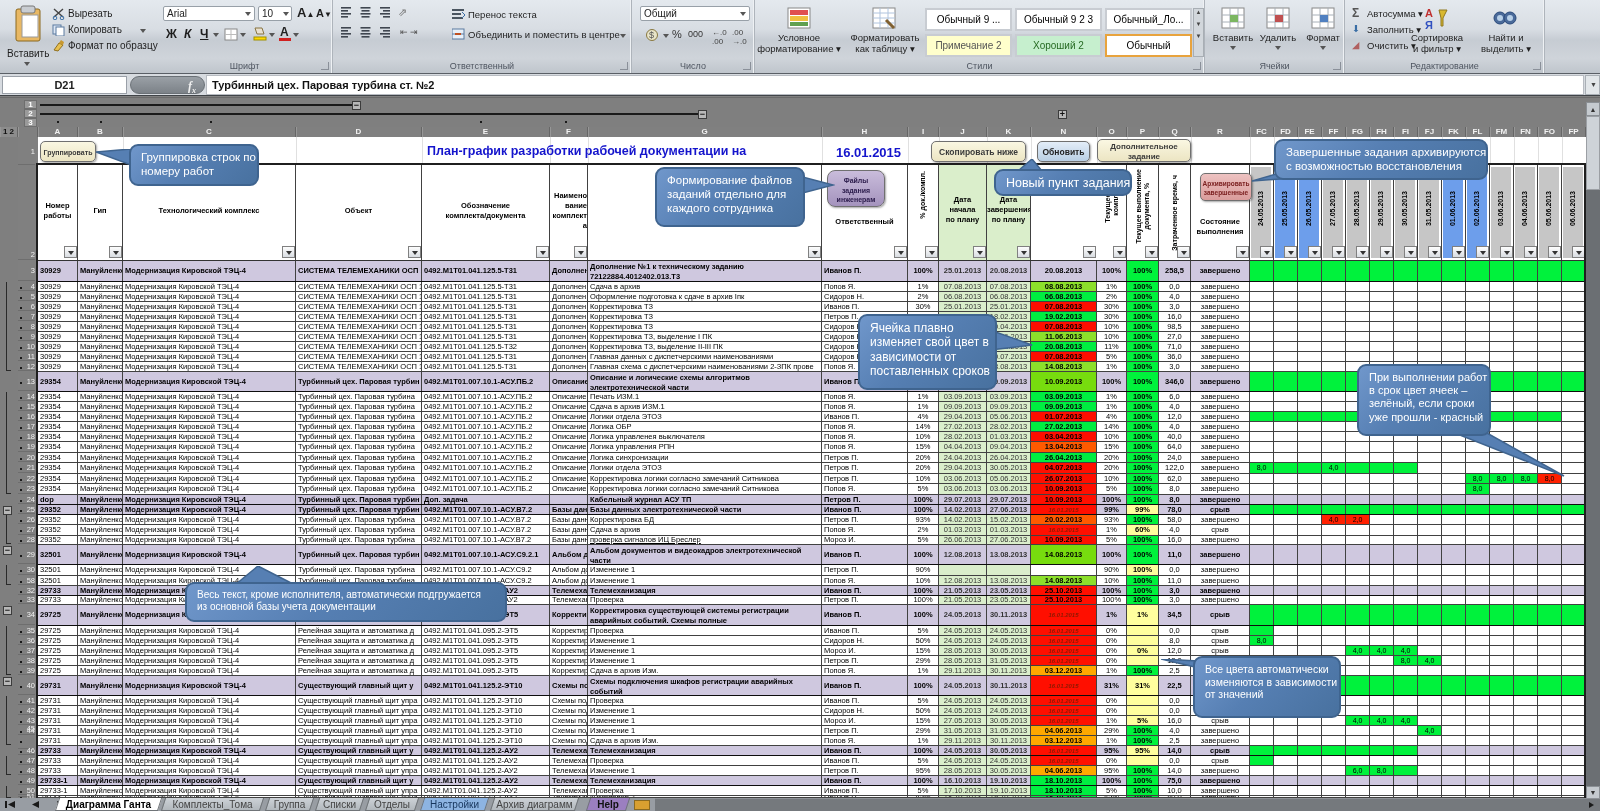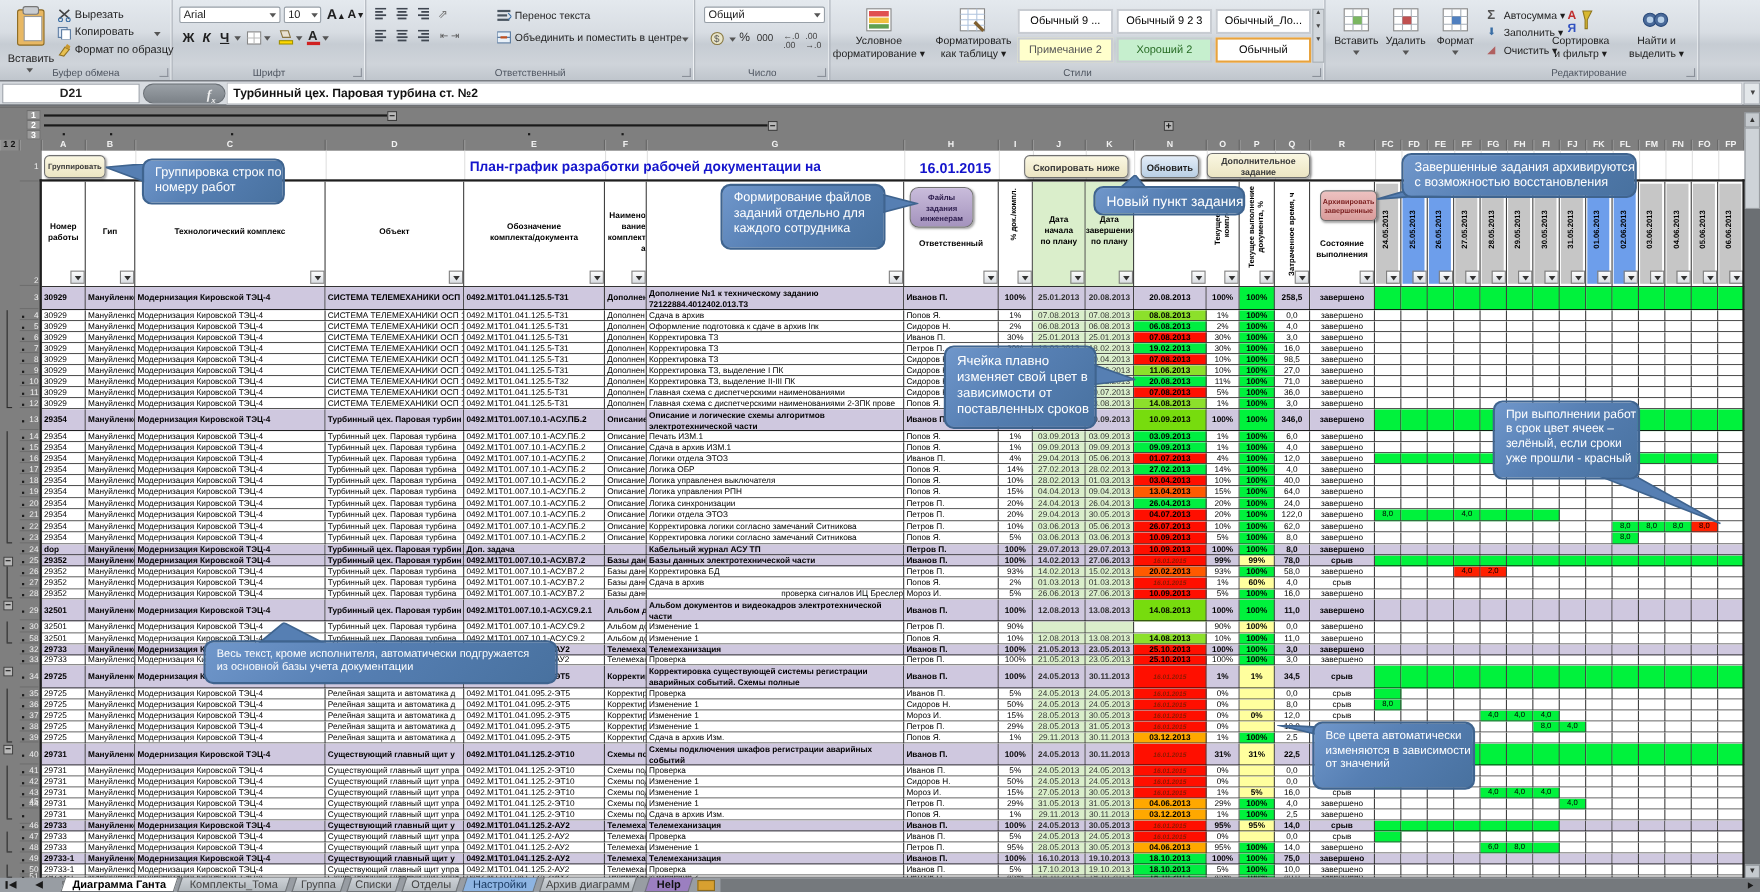--- a/index.html
+++ b/index.html
@@ -47,38 +47,38 @@
 .beige{background:linear-gradient(#faf7e2,#ece5c3);color:#3a3a3a}
 
 #tabbar{left:0;top:798px;width:1600px;height:13px;background:#989da3}
 .stab{position:absolute;top:0;height:13px;font-size:10px;line-height:13px;text-align:center;color:#333;border:1px solid #707478;border-top:none;transform:skewX(-18deg);background:linear-gradient(#cdd2d7,#b2b8bd)}
 .stabt{transform:skewX(18deg)}
 #hsb{position:absolute;left:655px;top:798px;width:945px;height:13px;background:#75797d;border-top:1px solid #8e9297}
 #vsb{position:absolute;left:1586px;top:127px;width:14px;height:671px;background:#c6cbd1}
 </style></head>
 <body>
 <div id="ribbon" class="abs">
-    <div class="grp" style="left:0px;width:157px">
-      <div class="glabel">Буфер обмена</div>
-      <div class="dlg"></div>
-    </div>
     <div class="grp" style="left:157px;width:176px">
       <div class="glabel">Шрифт</div>
       <div class="dlg"></div>
     </div>
     <div class="grp" style="left:333px;width:299px">
       <div class="glabel">Ответственный</div>
       <div class="dlg"></div>
     </div>
     <div class="grp" style="left:632px;width:123px">
       <div class="glabel">Число</div>
       <div class="dlg"></div>
     </div>
     <div class="grp" style="left:755px;width:450px">
       <div class="glabel">Стили</div>
+      <div class="dlg"></div>
+    </div>
+    <div class="grp" style="left:1205px;width:140px">
+      <div class="glabel">Ячейки</div>
       <div class="dlg"></div>
     </div>
     <div class="grp" style="left:1345px;width:200px">
       <div class="glabel">Редактирование</div>
       <div class="dlg"></div>
     </div>
     <svg class="abs" style="left:8px;top:5px" width="42" height="44">
       <rect x="8" y="4" width="24" height="32" rx="2" fill="#e8b864" stroke="#8a6820"></rect>
       <rect x="13" y="1" width="14" height="7" rx="2" fill="#c9cdd2" stroke="#777"></rect>
       <rect x="14" y="10" width="16" height="22" fill="#fff" stroke="#999"></rect>
@@ -836,21 +836,21 @@
       <div class="c " style="left:1524px;width:24px;"></div>
       <div class="abs" style="left:0;top:9px;width:1549px;height:1px;background:#414141"></div>
     </div>
     <div class="r" style="top:187px;height:10px;line-height:9px">
       <div class="c " style="left:0px;width:40px;text-align:left;padding-left:2px;">30929</div>
       <div class="c " style="left:40px;width:45px;text-align:left;padding-left:2px;">Мануйленко</div>
       <div class="c " style="left:85px;width:173px;text-align:left;padding-left:2px;">Модернизация Кировской ТЭЦ-4</div>
       <div class="c " style="left:258px;width:126px;text-align:left;padding-left:2px;">СИСТЕМА ТЕЛЕМЕХАНИКИ ОСП 1</div>
       <div class="c " style="left:384px;width:128px;text-align:left;padding-left:2px;">0492.М1Т01.041.125.5-Т31</div>
       <div class="c " style="left:512px;width:38px;text-align:left;padding-left:2px;">Дополнен</div>
-      <div class="c " style="left:550px;width:234px;text-align:left;padding-left:2px;">Главная схема с диспетчерскими наименованиями</div>
+      <div class="c " style="left:550px;width:234px;text-align:left;padding-left:2px;">Главная данных с диспетчерскими наименованиями</div>
       <div class="c " style="left:784px;width:86px;text-align:left;padding-left:2px;">Сидоров Н.</div>
       <div class="c " style="left:870px;width:31px;text-align:center;">5%</div>
       <div class="c " style="left:901px;width:48px;text-align:center;background:#daeecb;color:#333">30.07.2013</div>
       <div class="c " style="left:949px;width:44px;text-align:center;background:#daeecb;color:#333">30.07.2013</div>
       <div class="c b" style="left:993px;width:66px;text-align:center;background:#ff0f00">07.08.2013</div>
       <div class="c " style="left:1059px;width:30px;text-align:center;">5%</div>
       <div class="c b" style="left:1089px;width:32px;text-align:center;background:#00f23c">100%</div>
       <div class="c " style="left:1121px;width:32px;text-align:center;">36,0</div>
       <div class="c " style="left:1153px;width:59px;text-align:center;">завершено</div>
       <div class="c " style="left:1212px;width:24px;"></div>
@@ -1397,21 +1397,21 @@
       <div class="c " style="left:1524px;width:24px;"></div>
       <div class="abs" style="left:0;top:10px;width:1549px;height:1px;background:#414141"></div>
     </div>
     <div class="r" style="top:371px;height:9px;line-height:8px">
       <div class="c " style="left:0px;width:40px;text-align:left;padding-left:2px;">29352</div>
       <div class="c " style="left:40px;width:45px;text-align:left;padding-left:2px;">Мануйленко</div>
       <div class="c " style="left:85px;width:173px;text-align:left;padding-left:2px;">Модернизация Кировской ТЭЦ-4</div>
       <div class="c " style="left:258px;width:126px;text-align:left;padding-left:2px;">Турбинный цех. Паровая турбина</div>
       <div class="c " style="left:384px;width:128px;text-align:left;padding-left:2px;">0492.М1Т01.007.10.1-АСУ.В7.2</div>
       <div class="c " style="left:512px;width:38px;text-align:left;padding-left:2px;">Базы данн</div>
-      <div class="c " style="left:550px;width:234px;text-align:right;padding-left:2px;">проверка сигналов ИЦ Бреслер</div>
+      <div class="c " style="left:550px;width:234px;text-align:left;padding-left:2px;text-decoration:underline;">проверка сигналов ИЦ Бреслер</div>
       <div class="c " style="left:784px;width:86px;text-align:left;padding-left:2px;">Мороз И.</div>
       <div class="c " style="left:870px;width:31px;text-align:center;">5%</div>
       <div class="c " style="left:901px;width:48px;text-align:center;background:#daeecb;color:#333">26.06.2013</div>
       <div class="c " style="left:949px;width:44px;text-align:center;background:#daeecb;color:#333">27.06.2013</div>
       <div class="c b" style="left:993px;width:66px;text-align:center;background:#ff0f00">10.09.2013</div>
       <div class="c " style="left:1059px;width:30px;text-align:center;">5%</div>
       <div class="c b" style="left:1089px;width:32px;text-align:center;background:#00f23c">100%</div>
       <div class="c " style="left:1121px;width:32px;text-align:center;">16,0</div>
       <div class="c " style="left:1153px;width:59px;text-align:center;">завершено</div>
       <div class="c " style="left:1212px;width:24px;"></div>

